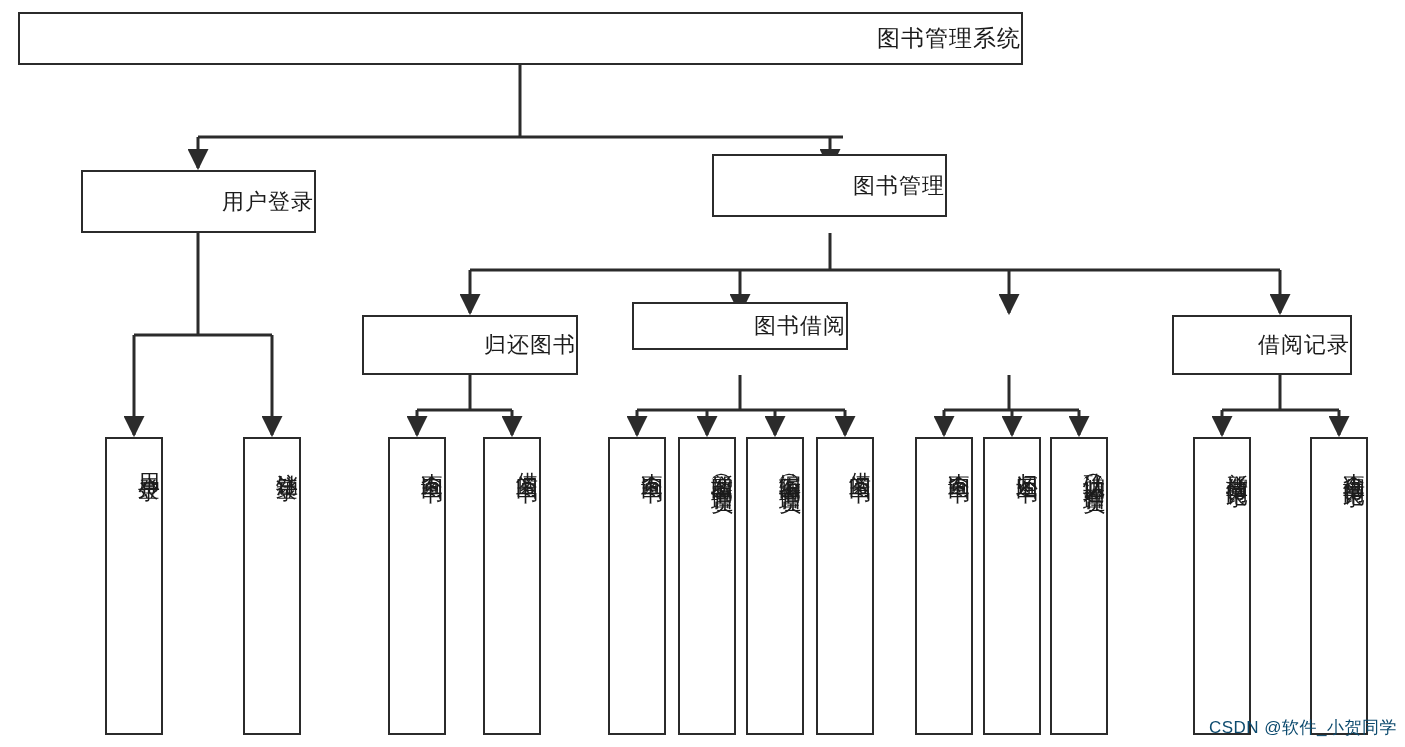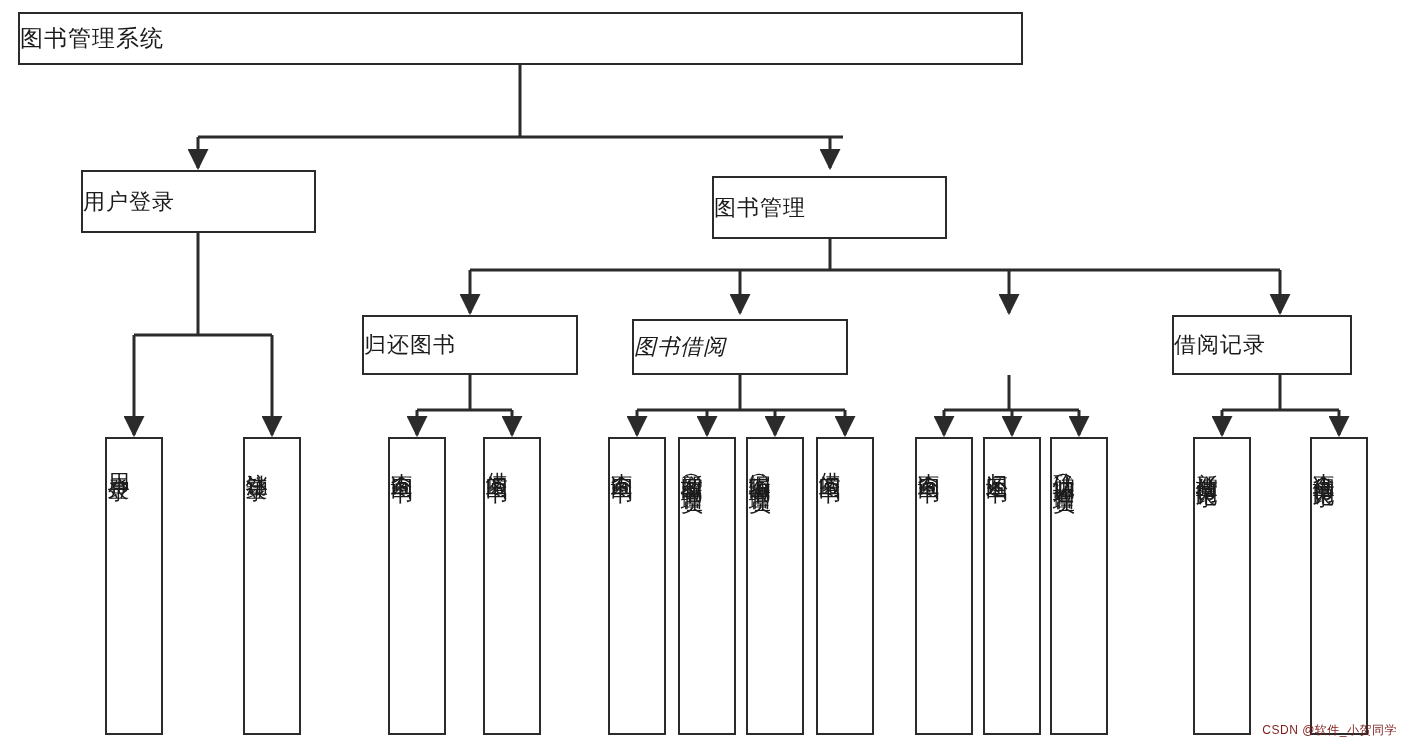--- a/index.html
+++ b/index.html
@@ -25,21 +25,21 @@
     height: 747px;
     pointer-events: none;
   }
   .node {
     position: absolute;
     box-sizing: border-box;
     background: #ffffff;
     border: 2px solid #2b2b2b;
     display: flex;
     align-items: center;
-    justify-content: flex-start;
+    justify-content: flex-end;
     color: #1b1b1b;
   }
   .node .label {
     display: block;
     text-align: center;
     line-height: 1.18;
     letter-spacing: 1px;
   }
   .node-root .label { font-size: 23px; }
   .node-l2 .label { font-size: 22px; }
@@ -53,22 +53,22 @@
     text-orientation: upright;
     font-size: 22px;
     line-height: 1.08;
     letter-spacing: 3px;
     white-space: nowrap;
   }
   .watermark {
     position: absolute;
     right: 8px;
     bottom: 8px;
-    font-size: 12px;
-    color: #7f1d1d;
+    font-size: 17px;
+    color: #0c4a6e;
     letter-spacing: 0.5px;
     white-space: nowrap;
   }
 </style>
 </head>
 <body>
 
 <div id="diagram-root">
 
   <svg class="wires" viewBox="0 0 1405 747">
@@ -121,28 +121,28 @@
     </g>
   </svg>
 
   <div class="node node-root" style="left:18px; top:12px; width:1005px; height:53px;">
     <span class="label">图书管理系统</span>
   </div>
 
   <div class="node node-l2" style="left:81px; top:170px; width:235px; height:63px;">
     <span class="label">用户登录</span>
   </div>
-  <div class="node node-l2" style="left:712px; top:176px; width:235px; height:63px;">
+  <div class="node node-l2" style="left:712px; top:154px; width:235px; height:63px;">
     <span class="label">图书管理</span>
   </div>
 
   <div class="node node-l3" style="left:362px; top:315px; width:216px; height:60px;">
     <span class="label">归还图书</span>
   </div>
-  <div class="node node-l3" style="left:632px; top:319px; width:216px; height:56px;font-style:italic;">
+  <div class="node node-l3" style="left:632px; top:302px; width:216px; height:48px;">
     <span class="label">图书借阅</span>
   </div>
   <div class="node node-l3" style="left:1172px; top:315px; width:180px; height:60px;">
     <span class="label">借阅记录</span>
   </div>
 
   <div class="node node-leaf" style="left:105px; top:437px; width:58px; height:298px;">
     <span class="label">用户登录</span>
   </div>
   <div class="node node-leaf" style="left:243px; top:437px; width:58px; height:298px;">

